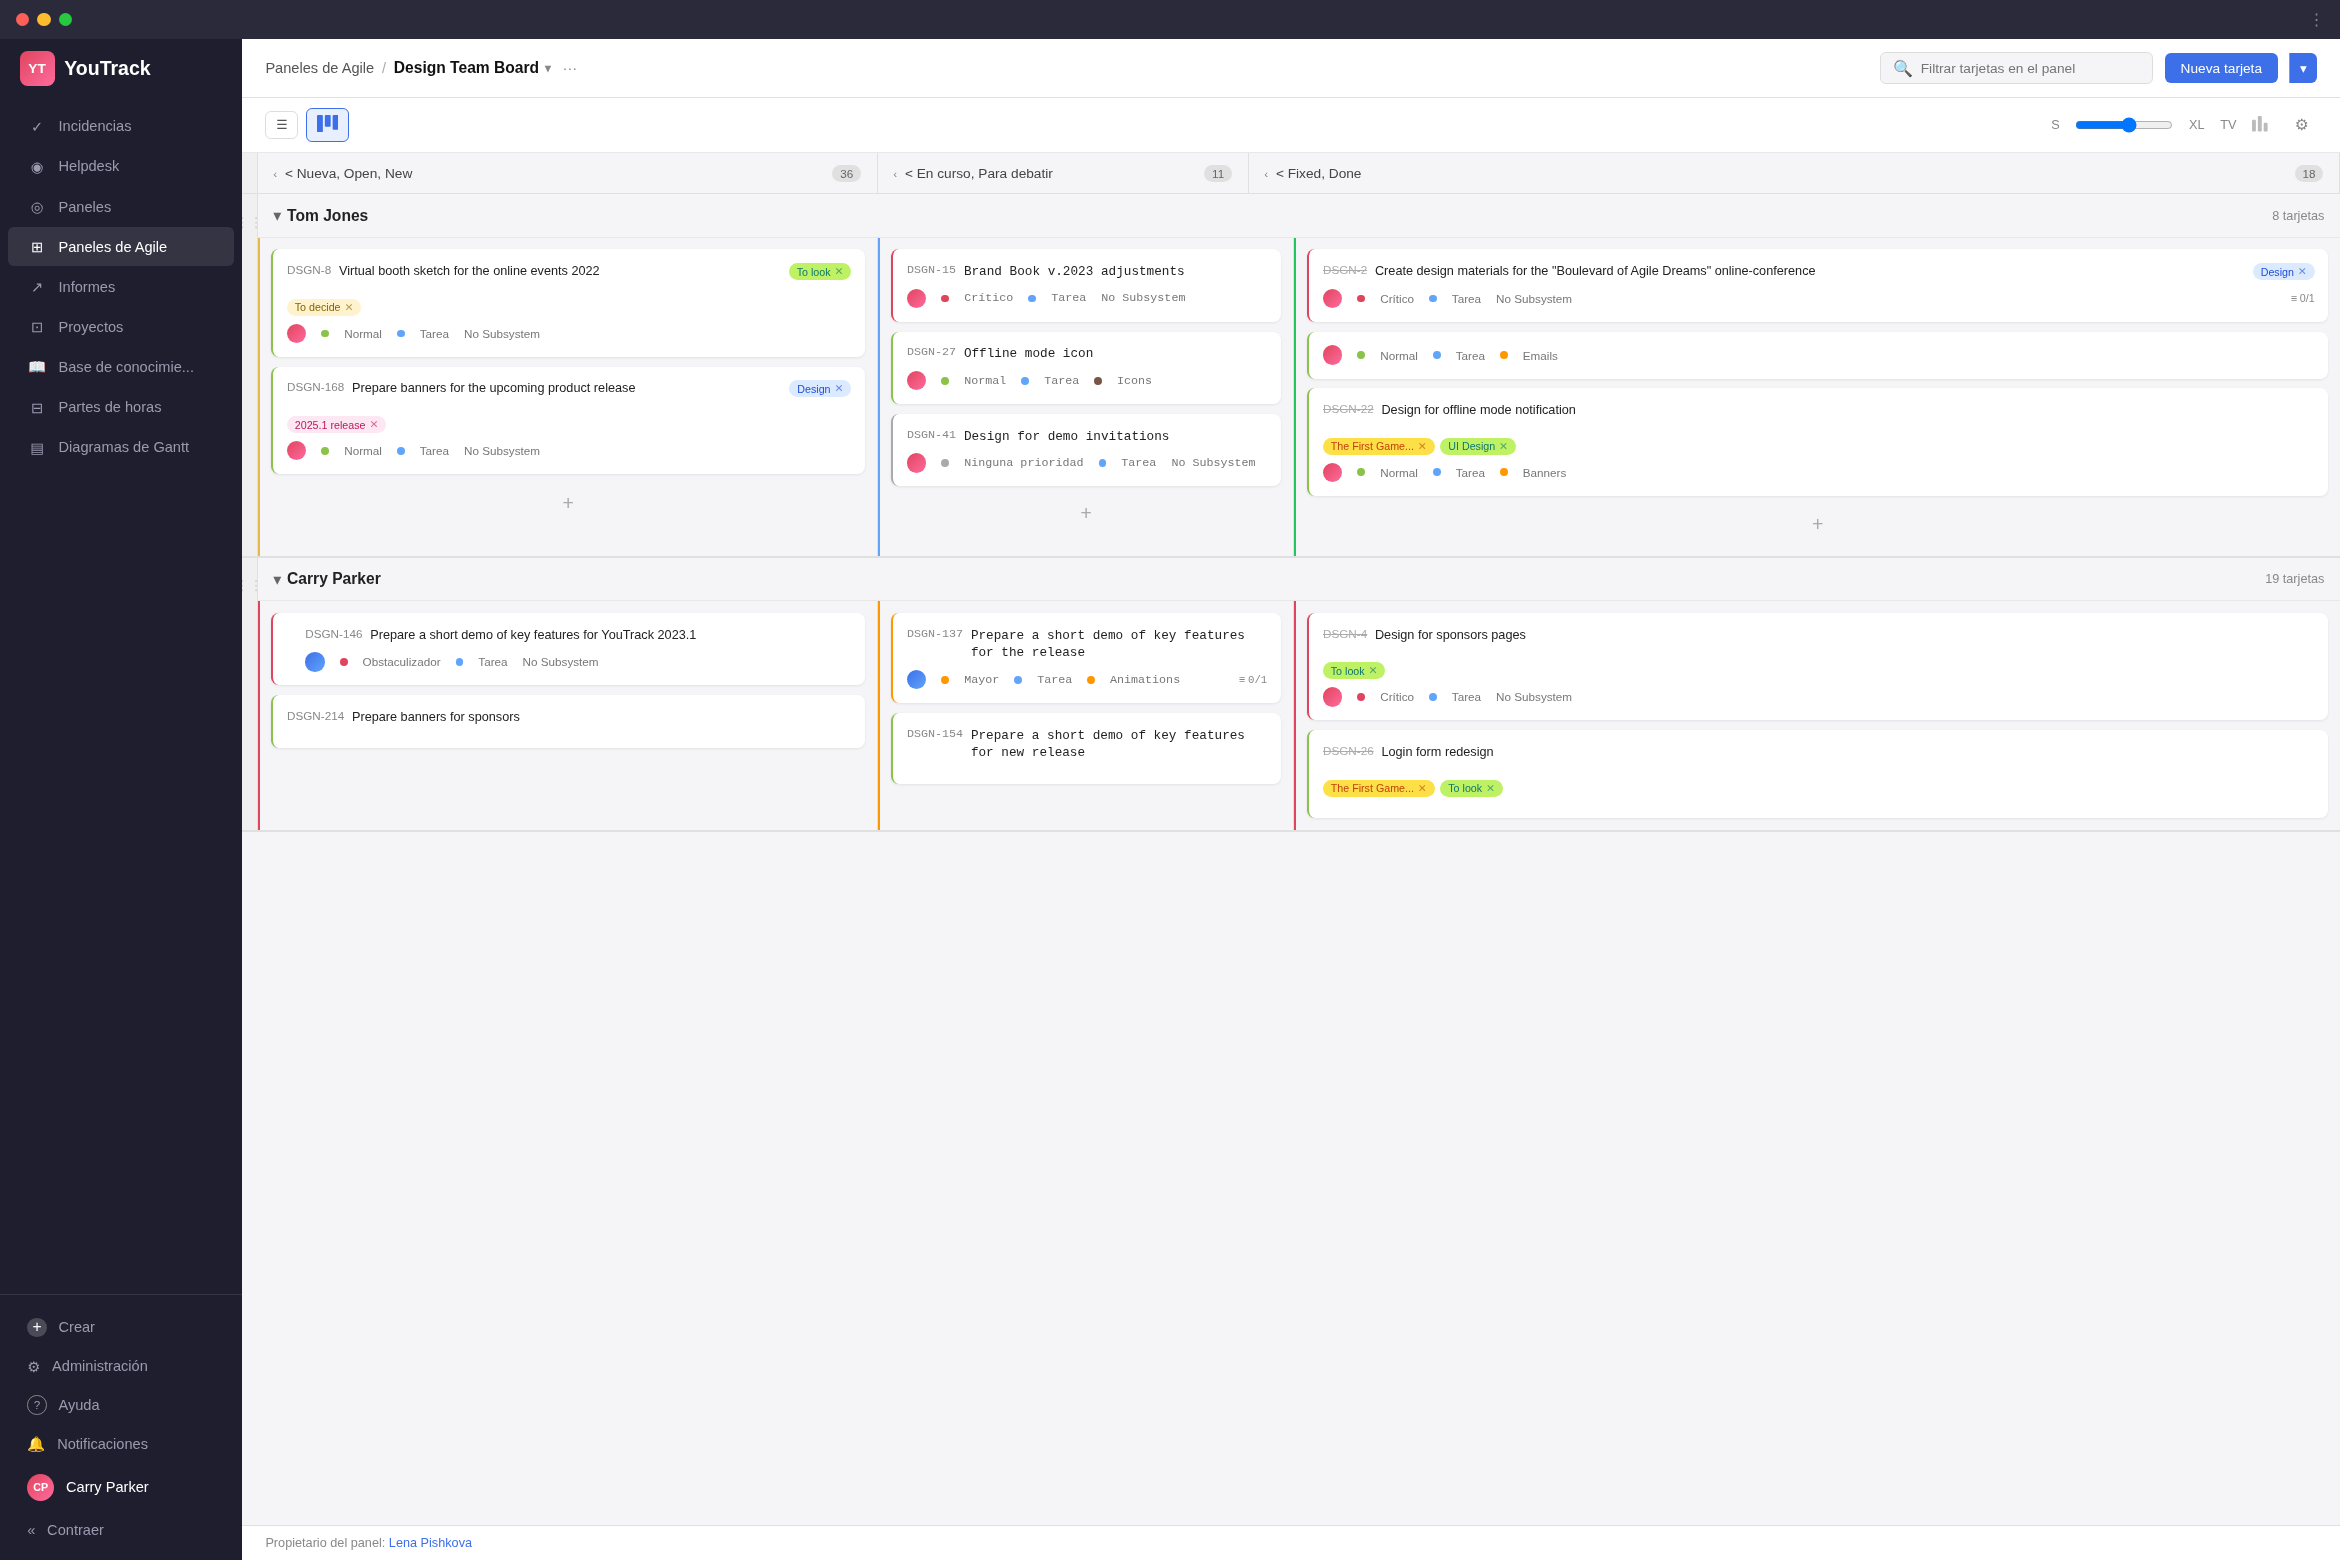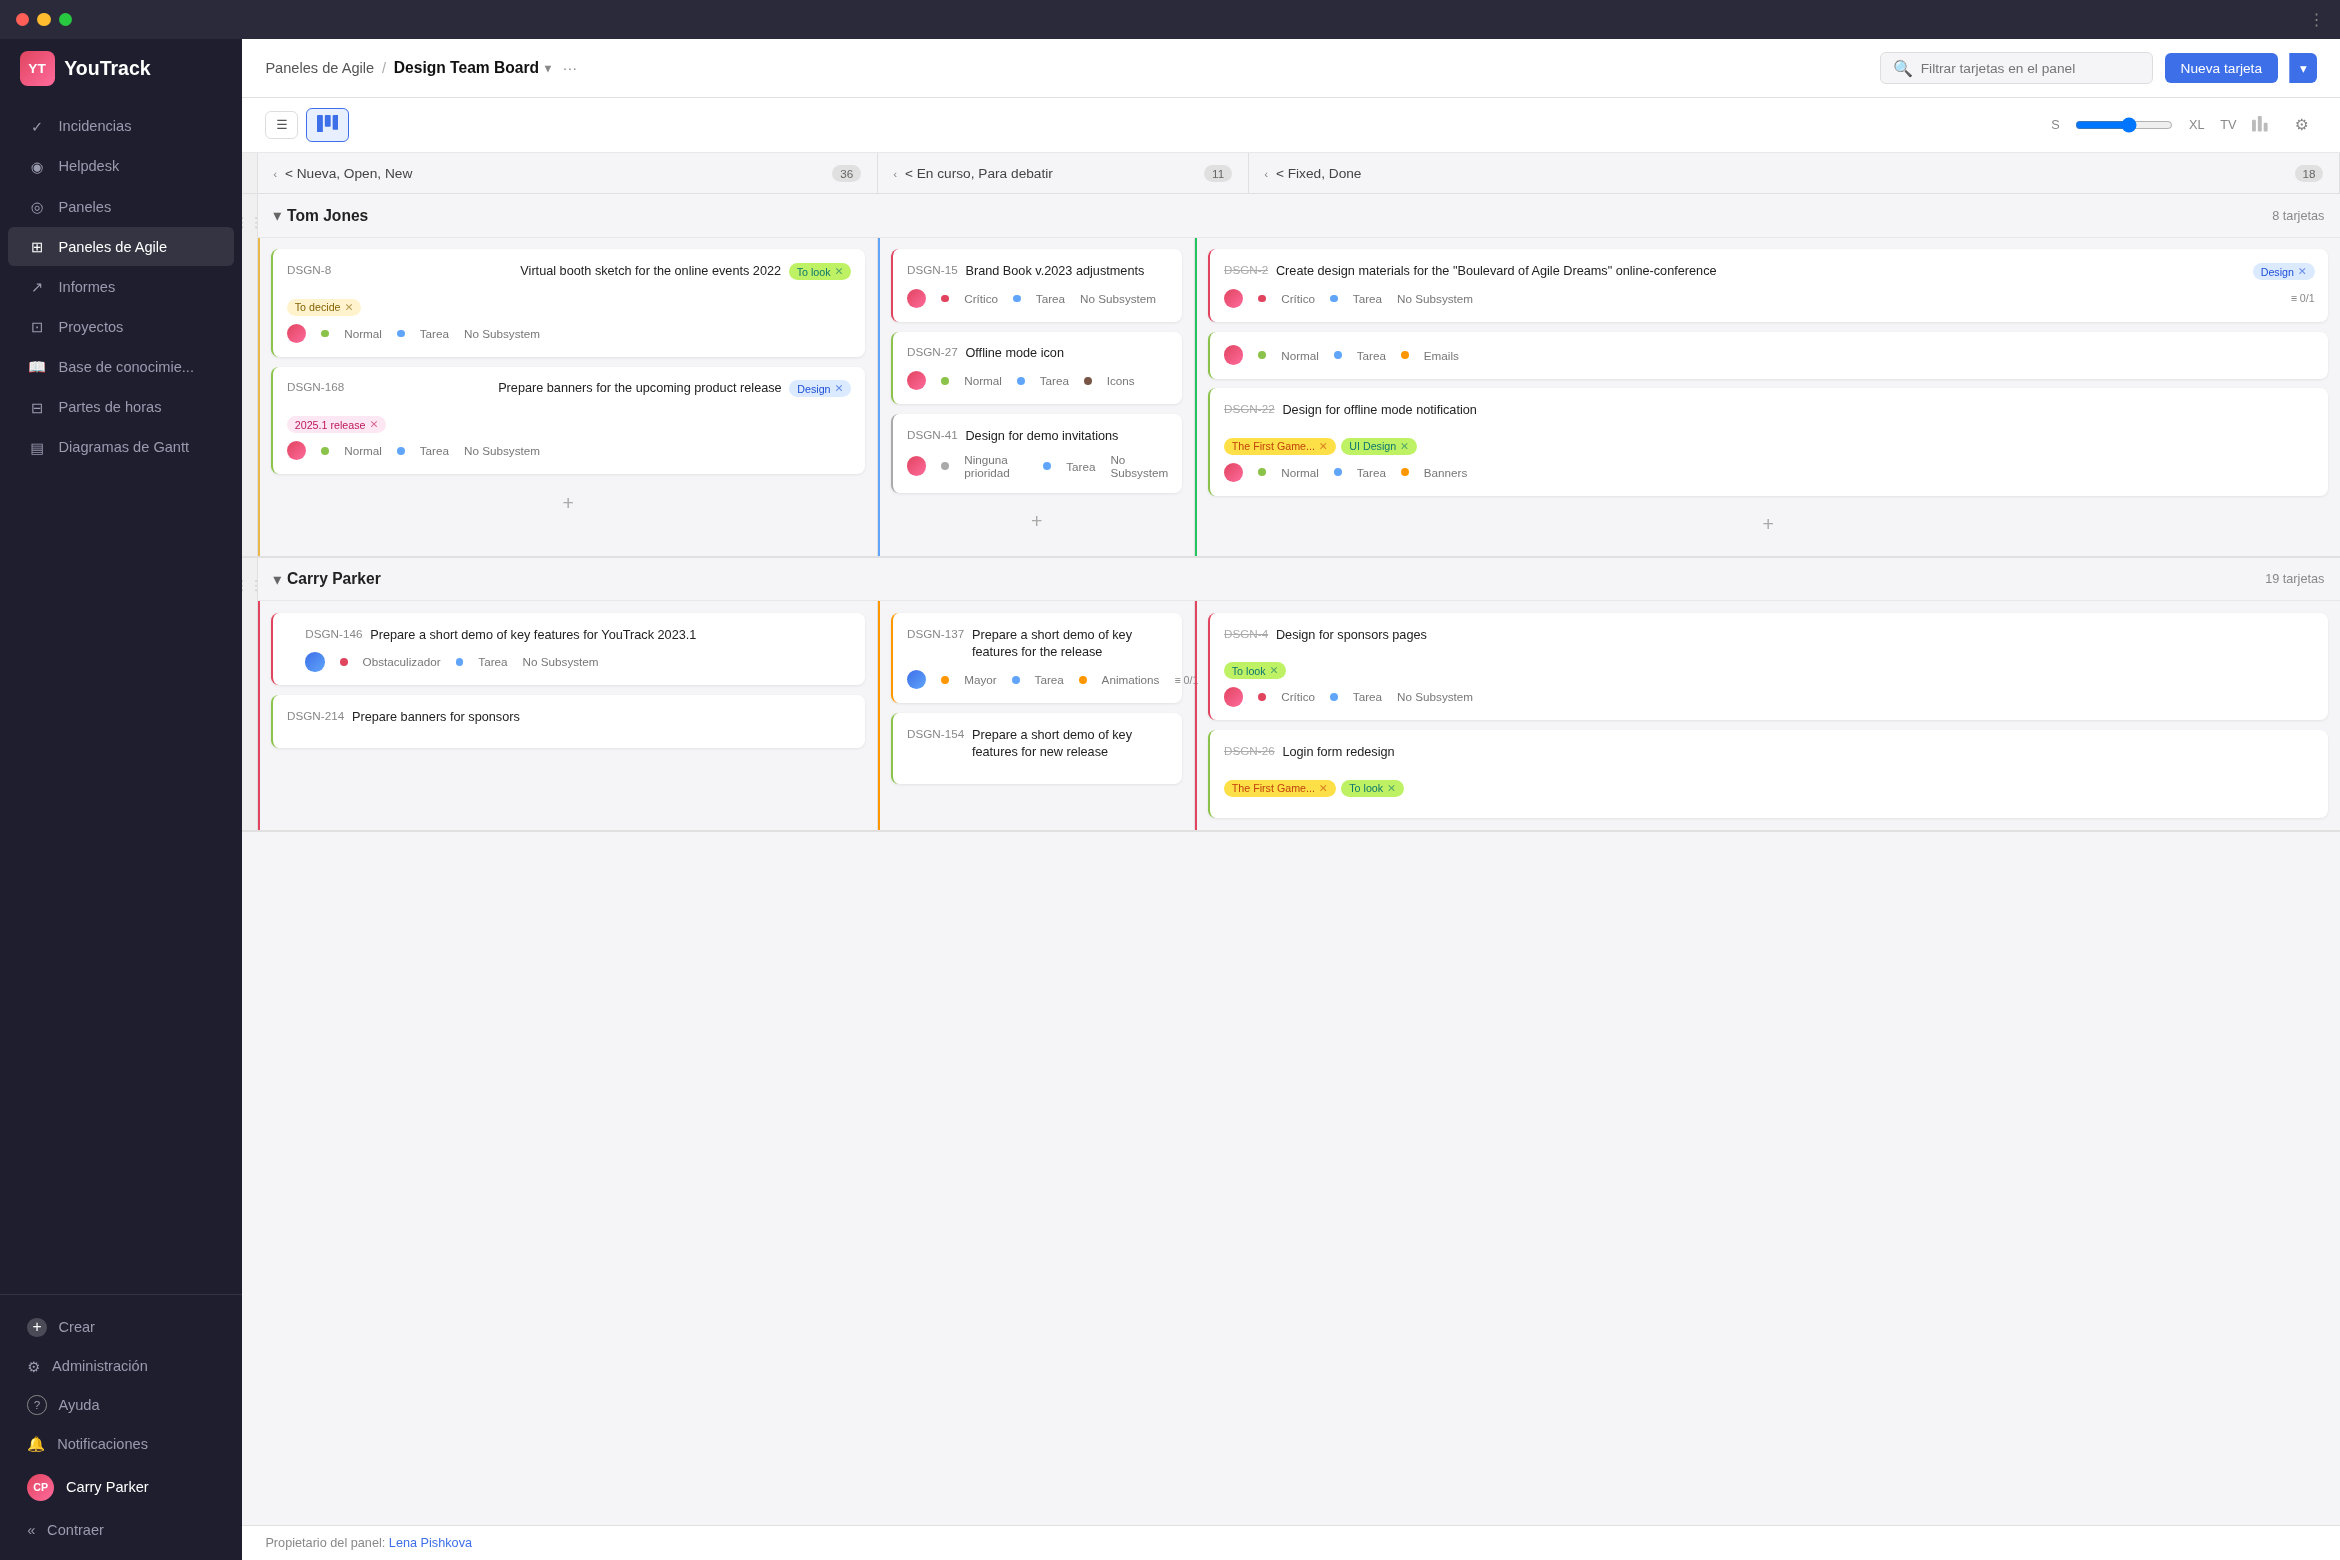--- a/index.html
+++ b/index.html
@@ -63,21 +63,21 @@
 
     .swimlane-content { flex: 1; display: flex; flex-direction: column; }
     .swimlane-title-row { display: flex; align-items: center; padding: 11.7px 15.6px; background: #f5f5f7; border-bottom: 1px solid #e8e8e8; }
     .swimlane-toggle { color: #666; margin-right: 5.9px; cursor: pointer; }
     .swimlane-name { font-size: 15.6px; font-weight: 600; color: #222; }
     .swimlane-count { margin-left: auto; font-size: 12.7px; color: #888; }
 
     .swimlane-columns { display: flex; flex: 1; }
     .swimlane-col { width: 605px; border-right: 1px solid #e0e0e0; padding: 11.7px; display: flex; flex-direction: column; gap: 9.8px; min-height: 195px; }
     .swimlane-col:last-child { flex: 1; border-right: none; }
-    .swimlane-col.col2 { width: 317px; }
+    .swimlane-col.col2 { width: 416px; font-family: Liberation Mono, monospace; }
 
     
     .card { background: #ffffff; border-radius: 7.8px; padding: 13.7px; box-shadow: 0 1px 2.9px rgba(0,0,0,0.08); border-left: 2.9px solid transparent; cursor: pointer; }
     .card.priority-critical { border-left-color: #e0445e; }
     .card.priority-normal { border-left-color: #8bc34a; }
     .card.priority-none { border-left-color: #aaa; }
     .card.priority-blocker { border-left-color: #e0445e; padding-left: 32px; }
     .card.priority-major { border-left-color: #ff9800; }
     .card-header { display: flex; align-items: flex-start; gap: 7.8px; margin-bottom: 7.8px; }
     .card-id { font-size: 11.7px; color: #888; font-weight: 500; flex-shrink: 0; }
@@ -278,21 +278,21 @@
             <span style="color:#ccc;font-size:13.7px;">⋮⋮</span>
           </div>
           <div class="swimlane-content">
             <div class="swimlane-title-row">
               <span class="swimlane-toggle">▾</span>
               <span class="swimlane-name">Tom Jones</span>
               <span class="swimlane-count">8 tarjetas</span>
             </div>
             <div class="swimlane-columns">
 
-              <div class="swimlane-col" style="width:620px;border-left:2.9px solid #e8b84b;text-align:right;">
+              <div class="swimlane-col" style="width:620px;border-left:2.9px solid #e8b84b;">
 
                 <div class="card priority-normal">
                   <div class="card-header">
                     <span class="card-id">DSGN-8</span>
                     <span class="card-title">Virtual booth sketch for the online events 2022</span>
                     <span class="tag tag-teal">To look <span class="tag-x">✕</span></span>
                   </div>
                   <div class="card-tags">
                     <span class="tag tag-yellow">To decide <span class="tag-x">✕</span></span>
                   </div>

